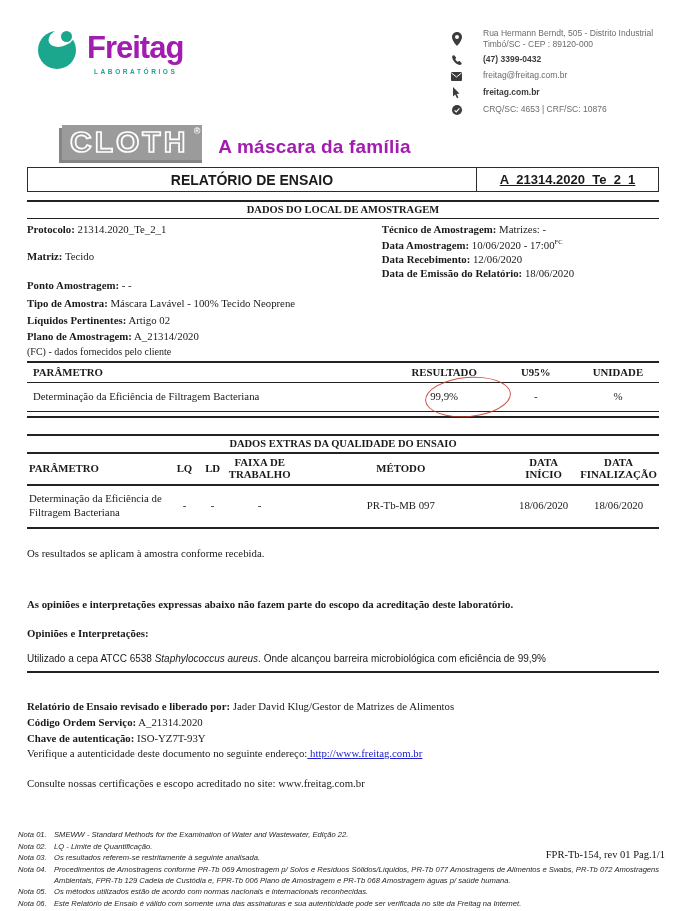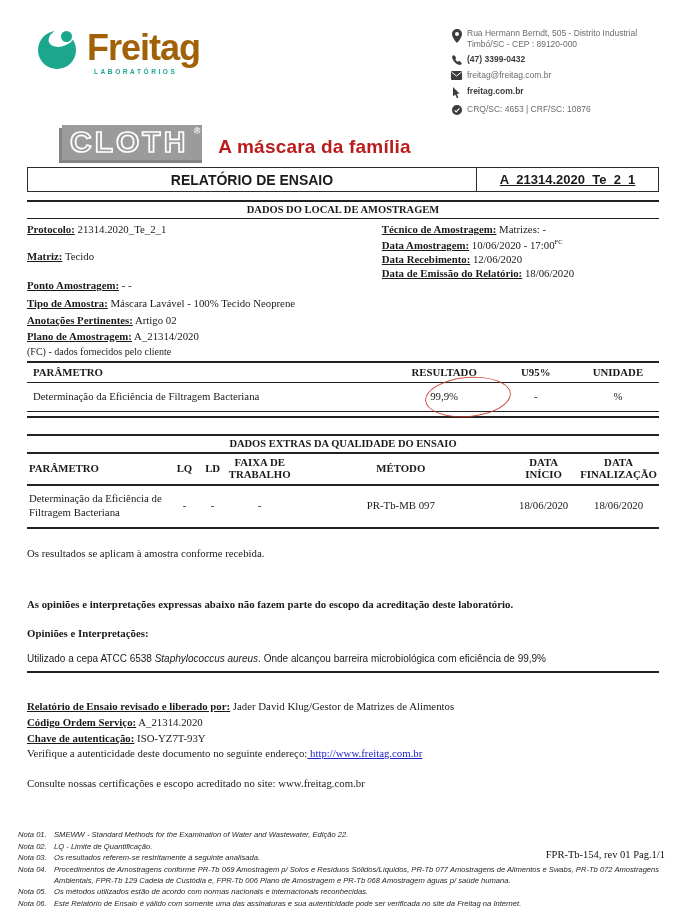--- a/index.html
+++ b/index.html
@@ -4,61 +4,61 @@
 <style>
   * { margin:0; padding:0; box-sizing:border-box; }
   body { background:#e8e8e8; font-family:"Liberation Serif", serif; }
   .page { width:685px; height:911px; background:#fff; margin:0 auto; position:relative;
           color:#1a1a1a; overflow:hidden; }
 
   
   .hdr { display:flex; justify-content:space-between; padding:26px 22px 0 36px; }
   .logo-row { display:flex; align-items:center; gap:7px; }
   .logo-mark { width:44px; height:44px; }
-  .logo-word { font-family:"Liberation Sans", sans-serif; font-weight:bold; font-size:36px;
-               color:#a16207; letter-spacing:-1px; }
+  .logo-word { font-family:"Liberation Sans", sans-serif; font-weight:bold; font-size:31px;
+               color:#a21caf; letter-spacing:-1px; }
   .logo-sub { font-family:"Liberation Sans", sans-serif; font-size:6.5px; font-weight:bold;
               color:#1aa78e; letter-spacing:2.6px; margin:-2px 0 0 58px; }
   .contact { width:212px; font-family:"Liberation Sans", sans-serif; font-size:8.5px;
              color:#6b6b6b; display:flex; flex-direction:column; gap:5px; padding-top:2px; }
-  .crow { display:flex; gap:5px; align-items:flex-start; line-height:1.25; }
+  .crow { display:flex; gap:21px; align-items:center; line-height:1.25; }
   .cicon { width:11px; flex:none; display:flex; justify-content:center; padding-top:1px; }
   .cicon svg { display:block; }
   .crow.bold { color:#3c3c3c; font-weight:bold; }
 
   
   .brandrow { display:flex; align-items:flex-end; gap:16px; margin:10px 0 0 62px; }
   .cloth { background:#9b9b9b; box-shadow:0 3px 0 #858585, -3px 3px 0 #858585;
            padding:1px 14px 3px 8px; position:relative; }
   .cloth-word { font-family:"Liberation Sans", sans-serif; font-weight:bold; font-size:30px;
                 letter-spacing:3px; color:transparent; -webkit-text-stroke:1.7px #fff;
                 line-height:1.05; }
   .cloth-reg { position:absolute; top:1px; right:2px; color:#fff; font-size:9px;
                font-family:"Liberation Sans", sans-serif; font-weight:bold; }
   .tagline { font-family:"Liberation Sans", sans-serif; font-weight:bold; font-size:19px;
-             color:#b91c1c; padding-bottom:2px; letter-spacing:0.2px; }
+             color:#a21caf; padding-bottom:2px; letter-spacing:0.2px; }
 
   
   .titlebar { margin:7px 26px 0 27px; border:1.6px solid #2c2c2c; display:flex; height:25px;text-align:right; }
   .tb-title { flex:1; display:flex; align-items:center; justify-content:center;
               font-family:"Liberation Sans", sans-serif; font-weight:bold; font-size:14px; }
   .tb-code { width:182px; border-left:1.6px solid #2c2c2c; display:flex; align-items:center;
              justify-content:center; font-family:"Liberation Sans", sans-serif; font-weight:bold;
              font-size:13px; text-decoration:underline; }
 
   
   .band { margin:8px 26px 0 27px; border-top:2.4px solid #222; border-bottom:1.2px solid #222;
           text-align:center; font-weight:bold; font-size:10.5px; padding:2px 0 3px; }
 
   
   .infogrid { display:flex; margin:3px 26px 0 27px; font-size:10.8px; }
   .col-l { flex:1.28; }
   .col-r { flex:1; }
   .irow { line-height:1.3; }
-  .irow b { font-weight:bold;text-decoration:underline; }
+  .irow b { font-weight:bold; }
   .g12 { margin-top:13px; } .g14 { margin-top:15px; } .g4 { margin-top:4px; } .g2 { margin-top:2px; }
   .fcnote { font-size:10px; margin-top:3px; }
   sup.fc { font-size:6.5px; vertical-align:super; }
 
   
   .tblwrap { margin:4px 26px 16px 27px; border-bottom:2.4px solid #222; padding-bottom:4px;
              position:relative;font-family:Liberation Serif, serif; }
   table { width:100%; border-collapse:collapse; font-size:10.8px; }
   th { font-weight:bold; padding:3px 2px 4px; border-top:2.4px solid #222;
        border-bottom:1.2px solid #222; text-align:center; }
@@ -180,21 +180,21 @@
   </div>
 
   <div class="band">DADOS DO LOCAL DE AMOSTRAGEM</div>
 
   <div class="infogrid">
     <div class="col-l">
       <div class="irow"><b>Protocolo:</b> <span>21314.2020_Te_2_1</span></div>
       <div class="irow g12"><b>Matriz:</b> <span>Tecido</span></div>
       <div class="irow g14"><b>Ponto Amostragem:</b> <span>- -</span></div>
       <div class="irow g4"><b>Tipo de Amostra:</b> <span>Máscara Lavável - 100% Tecido Neoprene</span></div>
-      <div class="irow g2"><b>Anotações Pertinentes:</b> <span>Artigo 02</span></div>
+      <div class="irow g2"><b>Líquidos Pertinentes:</b> <span>Artigo 02</span></div>
       <div class="irow g2"><b>Plano de Amostragem:</b> <span>A_21314/2020</span></div>
       <div class="fcnote">(FC) - dados fornecidos pelo cliente</div>
     </div>
     <div class="col-r">
       <div class="irow"><b>Técnico de Amostragem:</b> <span>Matrizes: -</span></div>
       <div class="irow g2"><b>Data Amostragem:</b> <span>10/06/2020 - 17:00</span><sup class="fc">FC</sup></div>
       <div class="irow"><b>Data Recebimento:</b> <span>12/06/2020</span></div>
       <div class="irow"><b>Data de Emissão do Relatório:</b> <span>18/06/2020</span></div>
     </div>
   </div>

